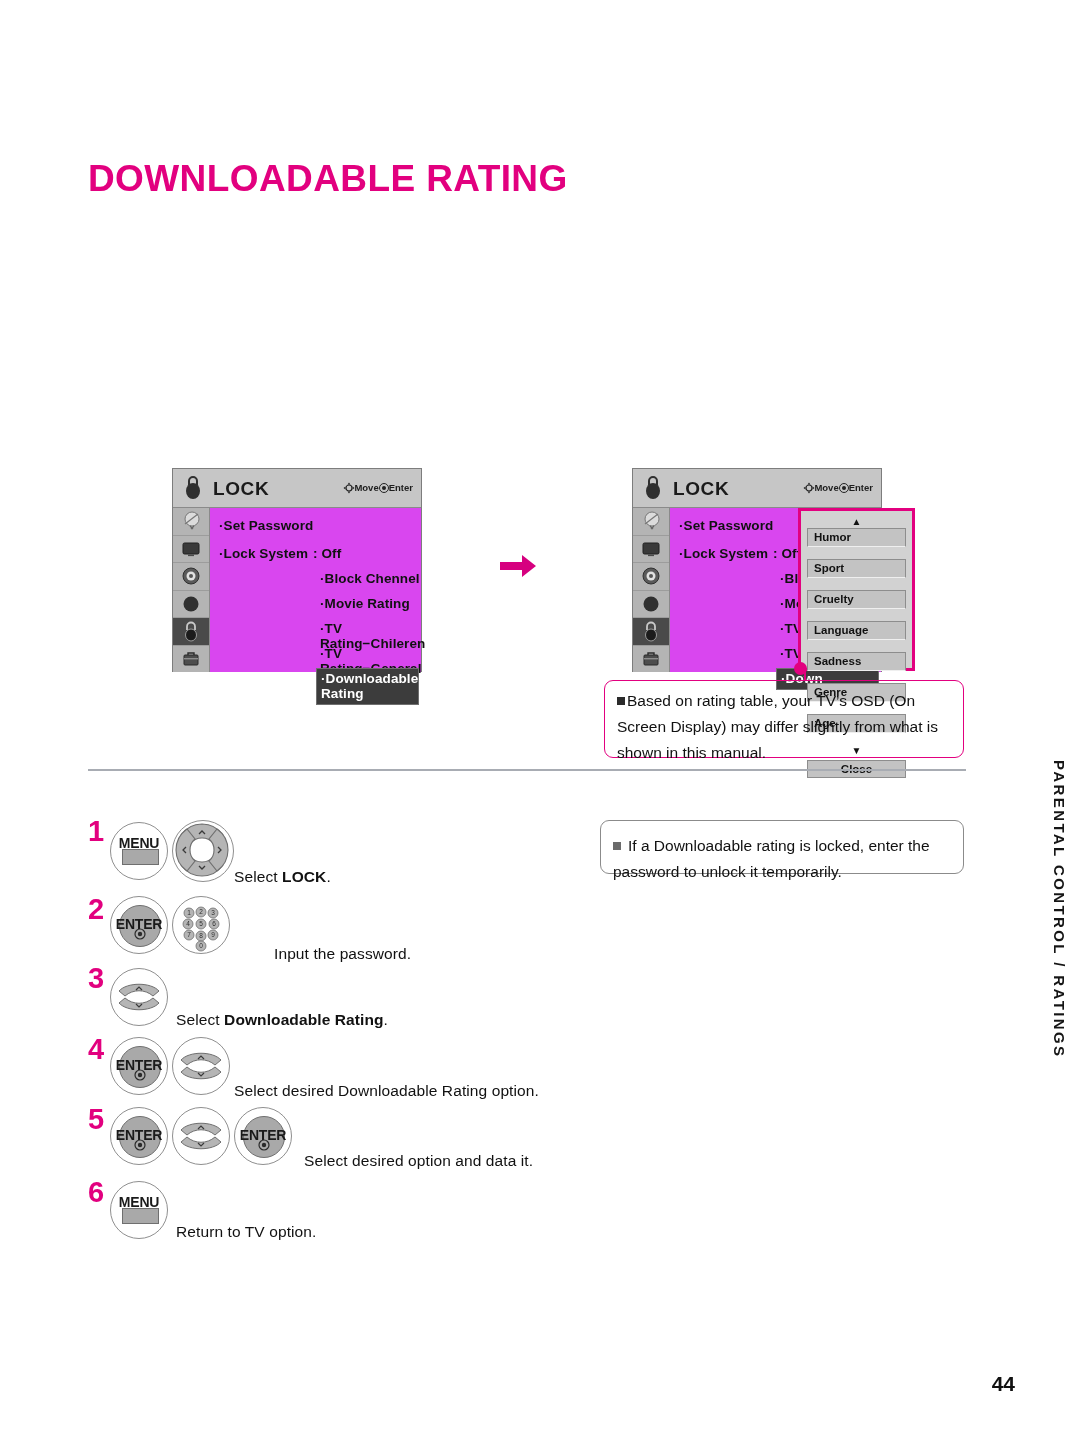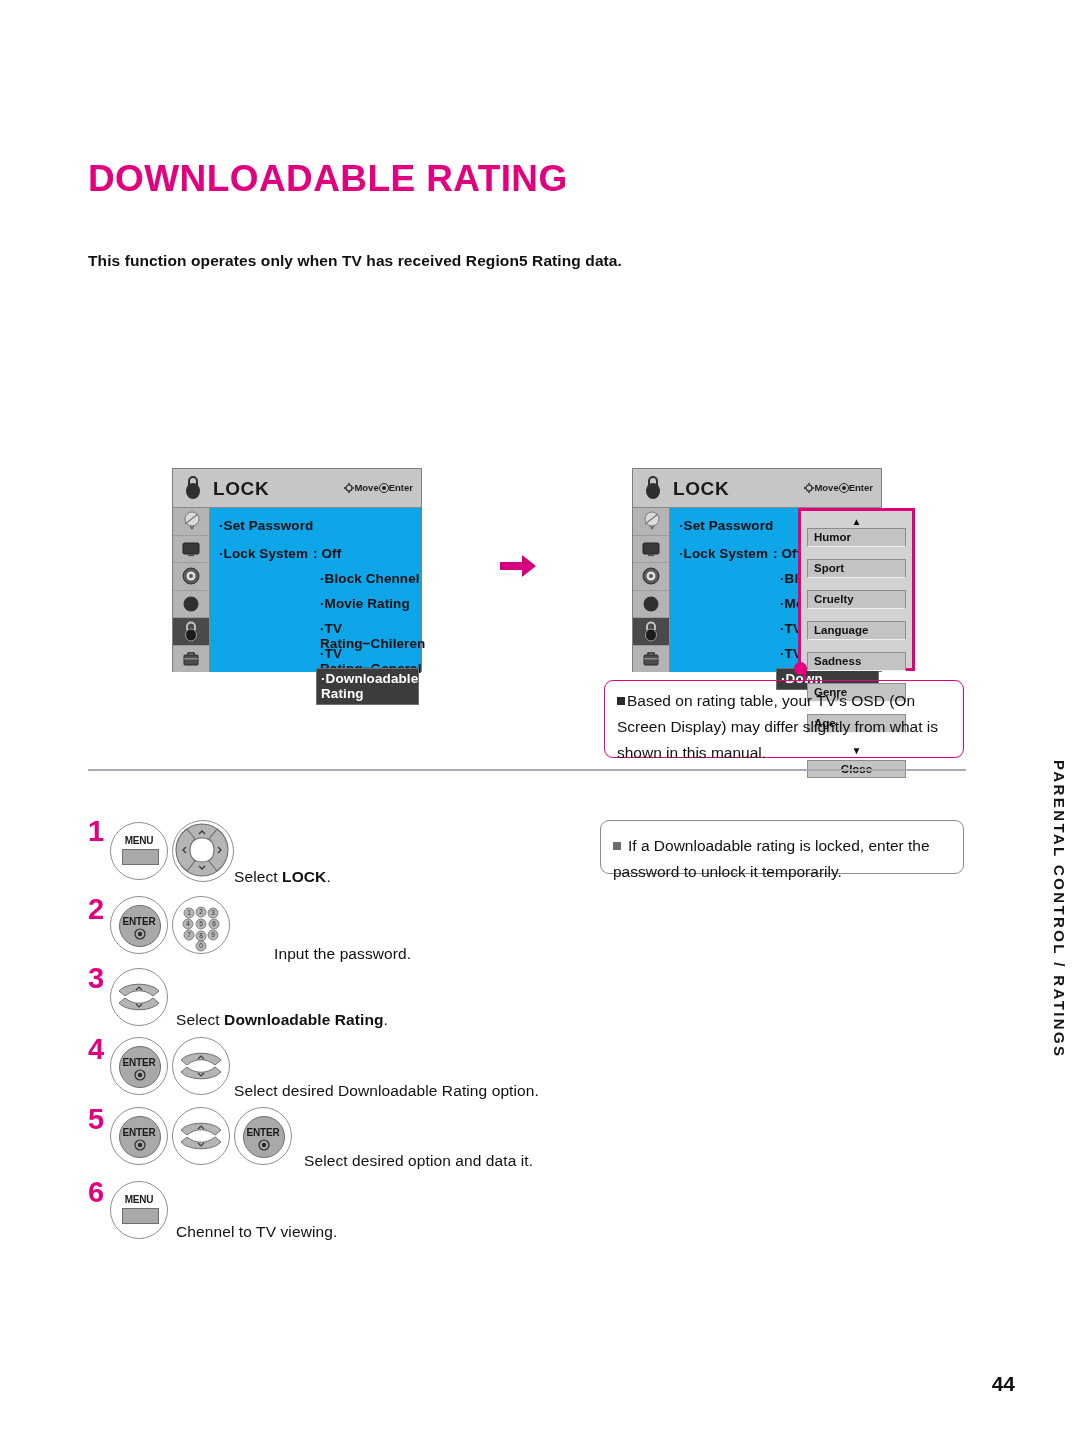--- a/index.html
+++ b/index.html
@@ -48,21 +48,21 @@
   .osd-body{display:flex;height:calc(100% - 38px);}
   .osd-rail{
     width:36px;background:#b4b4b4;border-right:1px solid #8a8a8a;
     display:flex;flex-direction:column;
   }
   .rail-item{
     flex:1;display:flex;align-items:center;justify-content:center;
     border-bottom:1px solid #9c9c9c;
   }
   .rail-item.active{background:#4a4a4a;}
-  .osd-main{flex:1;position:relative;background:#0ea5e9;padding:6px 0 0 4px;}
+  .osd-main{flex:1;position:relative;background:#d946ef;padding:6px 0 0 4px;}
 
   .osd-row{font-size:13.5px;color:#111;font-weight:bold;letter-spacing:.1px;}
   .lvl1{position:absolute;left:9px;}
   .lvl2{position:absolute;}
   .osd-sel{
     background:#3c3c3c;color:#ffffff;border:1px solid #6f6f6f;
     padding:2px 6px 3px 4px;
   }
 
   
@@ -109,21 +109,21 @@
   .step-num{
     position:absolute;color:#e2007f;font-size:29px;font-weight:bold;
     font-family:"Liberation Sans",sans-serif;
   }
   .step-text{position:absolute;font-size:15.5px;color:#111;letter-spacing:.1px;}
   .step-text b{font-weight:bold;}
 
   .btn{position:absolute;border:1.6px solid #8f8f8f;border-radius:50%;background:#fff;box-sizing:border-box;}
   .btn-label{
     position:absolute;left:0;right:0;text-align:center;
-    font-size:10px;font-weight:bold;color:#1a1a1a;letter-spacing:-.2px;
+    font-size:14px;font-weight:bold;color:#1a1a1a;letter-spacing:-.2px;
   }
   .menu-bar{
     position:absolute;background:#a9a9a9;border:1.3px solid #6f6f6f;
   }
   .enter-circle{
     position:absolute;border-radius:50%;background:#a9a9a9;border:1.4px solid #6f6f6f;
   }
 
   
   #side-text{
@@ -135,21 +135,20 @@
   #page-number{
     position:absolute;right:65px;top:1372px;font-size:21px;font-weight:bold;color:#111;
   }
 </style>
 </head>
 <body>
 
 <div class="page">
 
   <div id="page-title">DOWNLOADABLE RATING</div>
-  <div id="intro-text">This function operates only when TV has received Region5 Rating data.</div>
 
   <div class="osd" style="left:172px;top:468px;width:248px;height:202px;">
     <div class="osd-head">
       <svg class="osd-lockglyph" viewBox="0 0 20 26">
         <path d="M6 11 V7 a4 4 0 0 1 8 0 V11" fill="none" stroke="#2f2f2f" stroke-width="2"></path>
         <ellipse cx="10" cy="17" rx="7" ry="8" fill="#2f2f2f"></ellipse>
       </svg>
       <div class="osd-title">LOCK</div>
       <div class="osd-hints">
         <span class="hint-pad">
@@ -443,20 +442,20 @@
   <div class="step-text" style="left:304px;top:1152px;">
     <span>Select desired option and data it.</span>
   </div>
 
   <div class="step-num" style="left:88px;top:1176px;">6</div>
   <div class="btn" style="left:110px;top:1181px;width:58px;height:58px;">
     <div class="btn-label" style="top:12px;">MENU</div>
     <div class="menu-bar" style="left:11px;top:26px;width:35px;height:14px;"></div>
   </div>
   <div class="step-text" style="left:176px;top:1223px;">
-    <span>Chennel to TV viewing.</span>
+    <span>Return to TV option.</span>
   </div>
 
   <div id="side-text">PARENTAL CONTROL / RATINGS</div>
 
   <div id="page-number">44</div>
 
 </div>
 
 </body></html>

